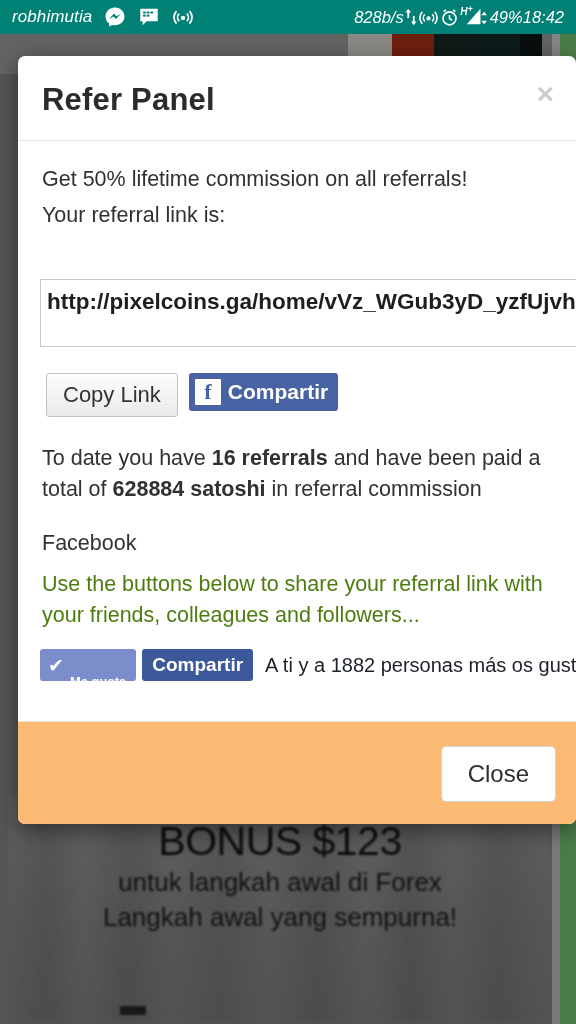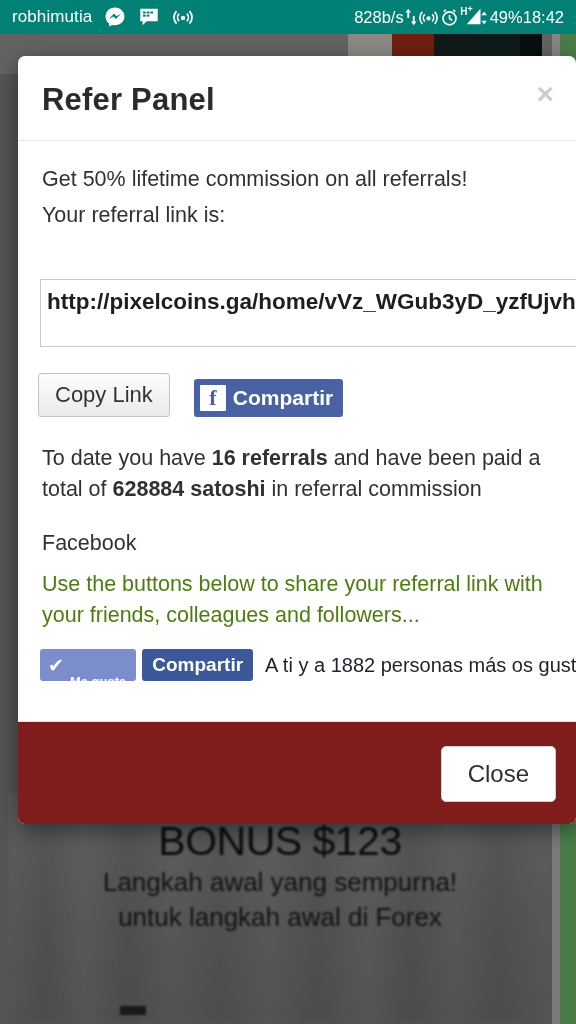--- a/index.html
+++ b/index.html
@@ -24,20 +24,21 @@
     position: absolute;
     top: 0; left: 0;
     width: 576px;
     height: 34px;
     background: #018175;
     display: flex;
     align-items: center;
     padding: 0 12px;
     color: #ffffff;
     z-index: 60;
+    font-style: italic;
   }
   #statusbar .sb-user {
     font-size: 17px;
     letter-spacing: .1px;
     white-space: nowrap;
   }
   #statusbar .sb-left-icons {
     display: flex;
     align-items: center;
     gap: 12px;
@@ -200,24 +201,24 @@
     padding: 8px 6px;
     line-height: 1.25;
     resize: none;
     outline: none;
     overflow: hidden;
     white-space: nowrap;
   }
 
   #action-row {
     position: absolute;
-    left: 20px; top: 232px;
-    display: flex;
-    align-items: flex-end;
-    gap: 24px;
+    left: 28px; top: 232px;
+    display: flex;
+    align-items: flex-start;
+    gap: 11px;
   }
   #copy-link-btn {
     height: 44px;
     padding: 0 16px;
     font-size: 22px;
     color: #333333;
     background: linear-gradient(to bottom, #fdfdfd 0%, #eaeaea 100%);
     border: 1px solid #c2c2c2;
     border-radius: 3px;
     cursor: pointer;
@@ -323,21 +324,21 @@
     color: #1d2129;
     margin-left: 6px;
   }
 
   #modal-footer {
     position: absolute;
     left: 0; bottom: 0;
     width: 558px;
     height: 103px;
     border-top: 1px solid #e5e5e5;
-    background: #7f1d1d;
+    background: #fdba74;
   }
   #close-btn {
     position: absolute;
     right: 20px; top: 24px;
     height: 56px;
     padding: 0 26px;
     font-size: 24px;
     color: #2f2f2f;
     background: #ffffff;
     border: 1px solid #d2d2d2;
@@ -361,22 +362,22 @@
         <div class="bt-seg" style="left:434px;width:42px;background:#1c2d2b;"></div>
         <div class="bt-seg" style="left:476px;width:44px;background:#16302e;"></div>
         <div class="bt-seg" style="left:520px;width:22px;background:#0d1a19;"></div>
         <div class="bt-seg" style="left:542px;width:18px;background:#a6a6a6;"></div>
       </div>
 
       <div id="ad-banner">
         <div id="ad-skyline"></div>
         <div id="ad-text">
           <div class="ad-h">BONUS $123</div>
+          <div class="ad-l">untuk langkah awal di Forex</div>
           <div class="ad-l">Langkah awal yang sempurna!</div>
-          <div class="ad-l">untuk langkah awal di Forex</div>
         </div>
         <div id="ad-chip"></div>
       </div>
 
       <div id="page-shade"></div>
     </div>
   </div>
   <div id="page-scrollbar"></div>
 
   <div id="modal">

